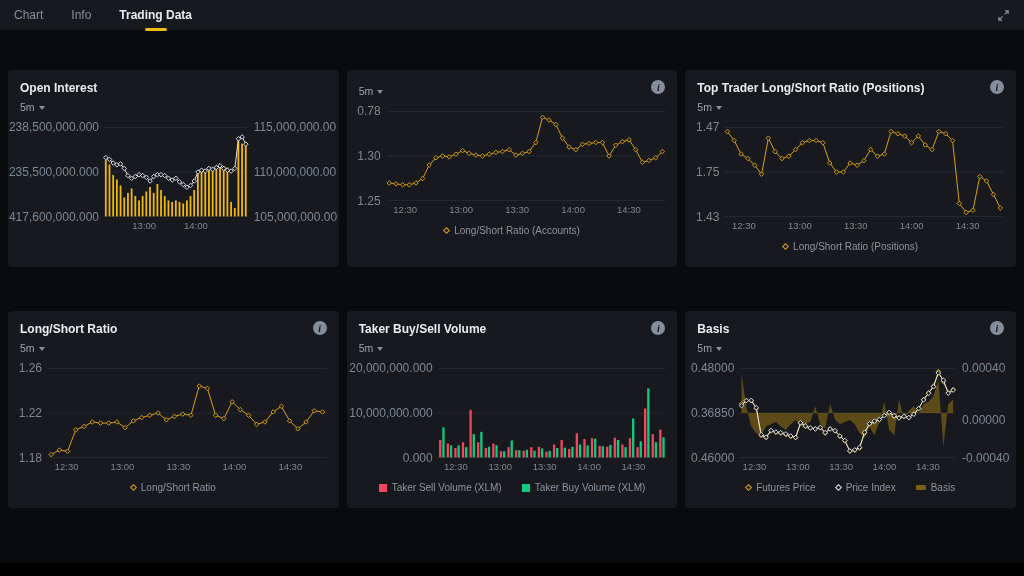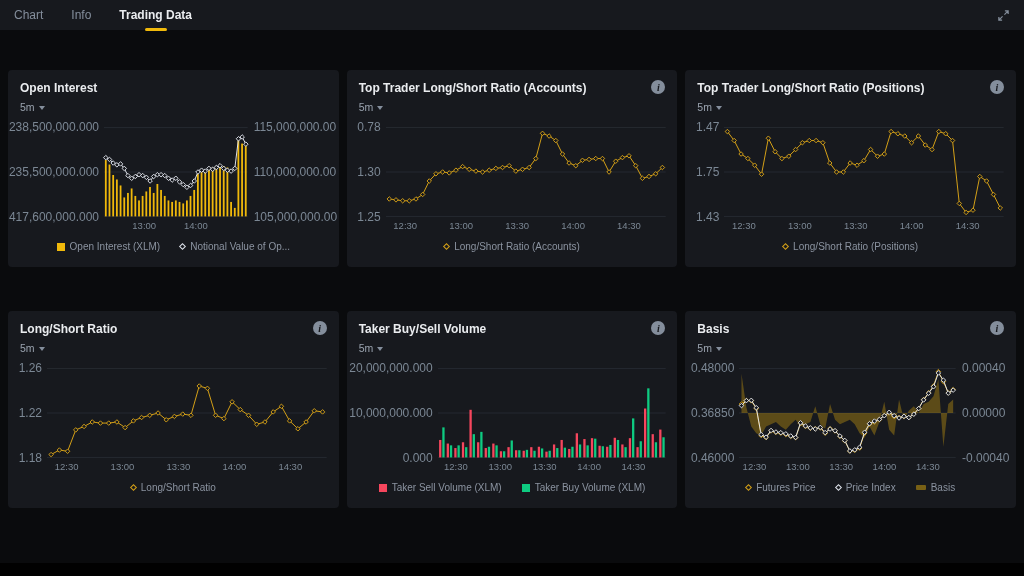--- a/index.html
+++ b/index.html
@@ -159,34 +159,23 @@
             <span style="left: 28%;">13:00</span>
             <span style="left: 64%;">14:00</span>
           </div>
       </div>
       <div class="yaxis right" style="width: 79px;">
           <span style="top: 0px;">115,000,000.00</span>
           <span style="top: 45px;">110,000,000.00</span>
           <span style="top: 90px;">105,000,000.00</span>
         </div>
     </div>
-    <div class="legend">
-        <div class="leg-item">
-          <span class="lm-square" style="background: rgb(240, 185, 11);"></span>
-          <span>Open Interest (XLM)</span>
-        </div>
-        <div class="leg-item">
-          <span class="lm-diamond" style="border-color: rgb(222, 226, 234);"></span>
-          <span>Notional Value of Op...</span>
-        </div>
-      </div>
   </section>
 
   <section class="panel">
-    <div class="p-title">Top Trader Long/Short Ratio (Accounts)</div>
     <span class="info"></span>
     <div class="interval">
       <span>5m</span>
       <span class="caret"></span>
     </div>
     <div class="chart">
       <div class="yaxis left" style="width: 27px;">
           <span style="top: 0px;">0.78</span>
           <span style="top: 45px;">1.30</span>
           <span style="top: 90px;">1.25</span>
@@ -623,21 +612,21 @@
         <div class="xaxis">
             <span style="left: 7%;">12:30</span>
             <span style="left: 27%;">13:00</span>
             <span style="left: 47%;">13:30</span>
             <span style="left: 67%;">14:00</span>
             <span style="left: 87%;">14:30</span>
           </div>
       </div>
       <div class="yaxis right" style="width: 48px;">
           <span style="top: 0px;">0.00040</span>
-          <span style="top: 45px;">0.00000</span>
+          <span style="top: 52px;">0.00000</span>
           <span style="top: 90px;">-0.00040</span>
         </div>
     </div>
     <div class="legend">
         <div class="leg-item">
           <span class="lm-diamond" style="border-color: rgb(212, 160, 23);"></span>
           <span>Futures Price</span>
         </div>
         <div class="leg-item">
           <span class="lm-diamond" style="border-color: rgb(222, 226, 234);"></span>

